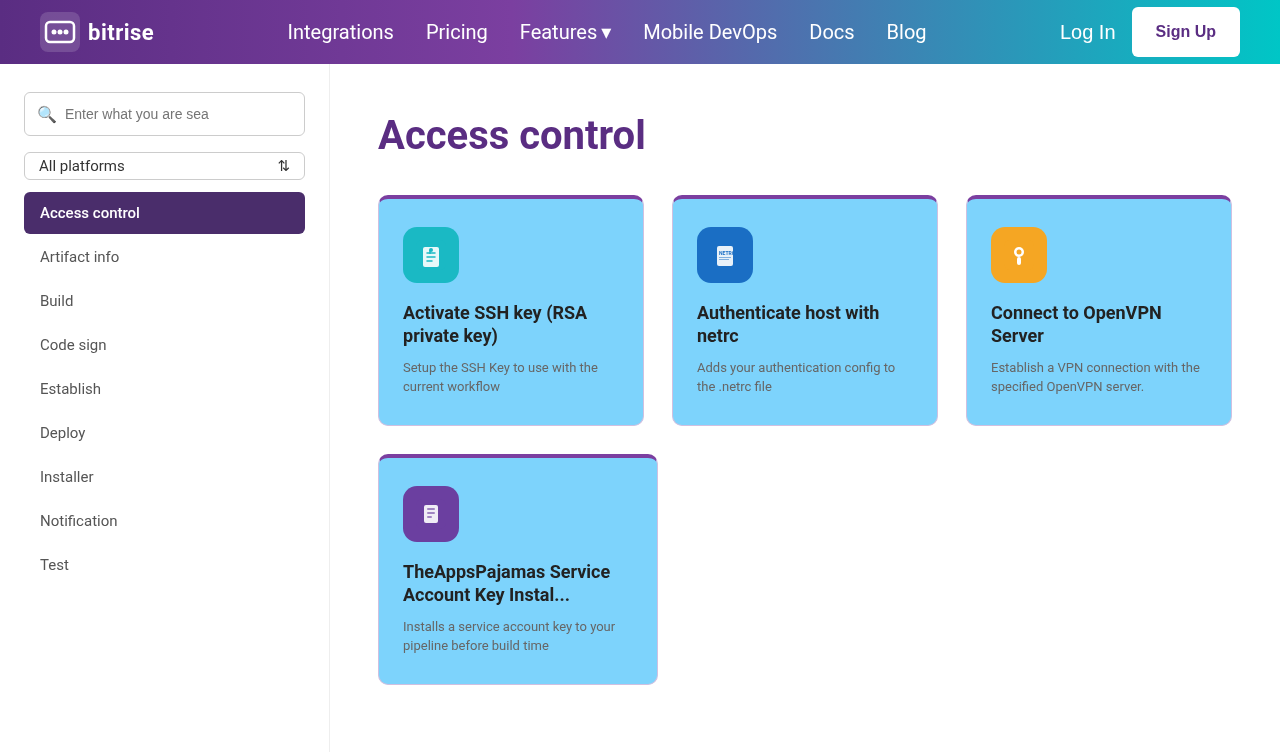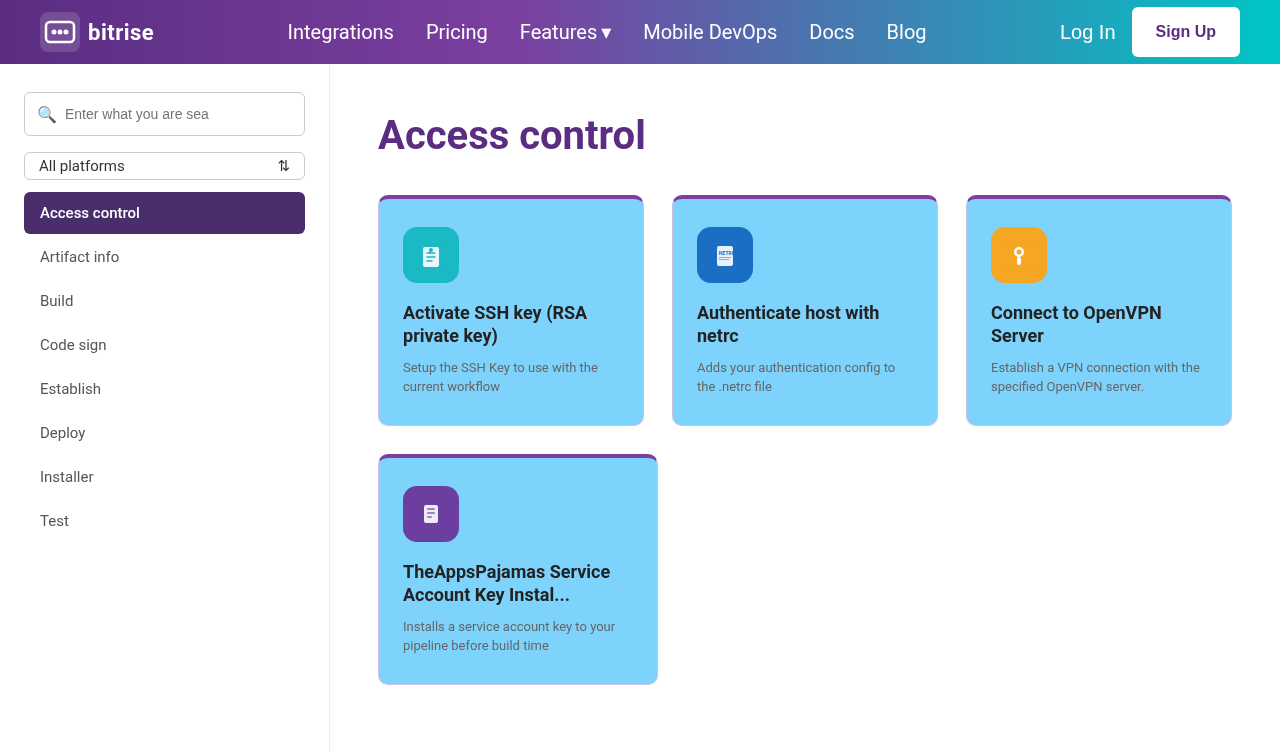--- a/index.html
+++ b/index.html
@@ -249,20 +249,21 @@
       <span class="chevron-icon">⇅</span>
     </div>
     <ul class="sidebar-nav">
       <li class="active">Access control</li>
       <li>Artifact info</li>
       <li>Build</li>
       <li>Code sign</li>
       <li>Establish</li>
       <li>Deploy</li>
       <li>Installer</li>
+      <li>Notification</li>
       <li>Test</li>
     </ul>
   </aside>
 
   <main class="main-content">
     <h1 class="page-title">Access control</h1>
 
     <div class="cards-grid">
 
       <div class="card">

